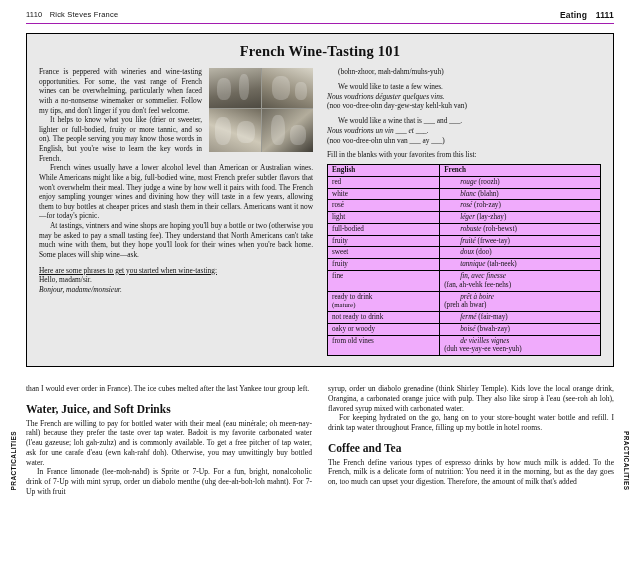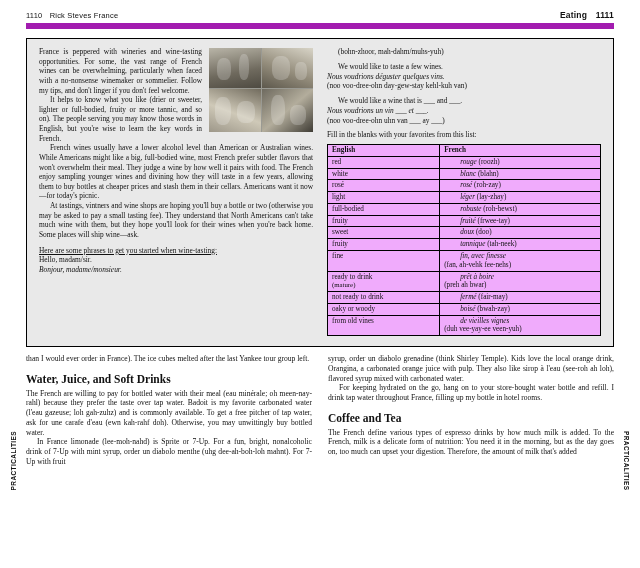--- a/index.html
+++ b/index.html
@@ -18,24 +18,24 @@
     position: relative;
     width: 640px;
     height: 568px;
     box-sizing: border-box;
     padding: 10px 26px 8px 26px;
   }
   
   .runhead {
     display: flex;
     justify-content: space-between;
-    align-items: center;
+    align-items: flex-start;
     font-size: 7.5px;
     padding-bottom: 3px;
-    border-bottom: 6px solid #a21caf;
+    border-bottom: 1px solid #a21caf;
   }
   .runhead .left {
     font-family: "Liberation Sans", sans-serif;
     letter-spacing: .2px;
   }
   .runhead .left .folio {
     margin-right: 5px;
   }
   .runhead .right {
     font-family: "Liberation Sans", sans-serif;
@@ -170,21 +170,21 @@
   table.wine td.eng .sub {
     display: block;
     font-size: 6.8px;
   }
   table.wine td.fr .sub2 {
     display: block;
     font-size: 7.2px;
   }
   
   .body-cols {
-    margin-top: 7px;
+    margin-top: 17px;
     display: flex;
     gap: 16px;
     font-size: 7.6px;
     line-height: 1.28;
   }
   .body-col {
     width: 50%;
     text-align: justify;
   }
   .body-col p {
@@ -213,20 +213,21 @@
     <div class="right">
       <span>Eating</span>
       <span class="folio">1111</span>
     </div>
   </div>
 
   <div class="vtab left">PRACTICALITIES</div>
   <div class="vtab right">PRACTICALITIES</div>
 
   <div class="sidebar">
+    <h2>French Wine-Tasting 101</h2>
 
     <div class="sb-cols">
 
       <div class="sb-col">
         <div class="photo-wrap">
           <span class="ph p1">
               <i style="left:8px;top:10px;width:14px;height:22px;"></i>
               <i style="left:30px;top:6px;width:10px;height:26px;"></i>
             </span>
           <span class="ph p2">

